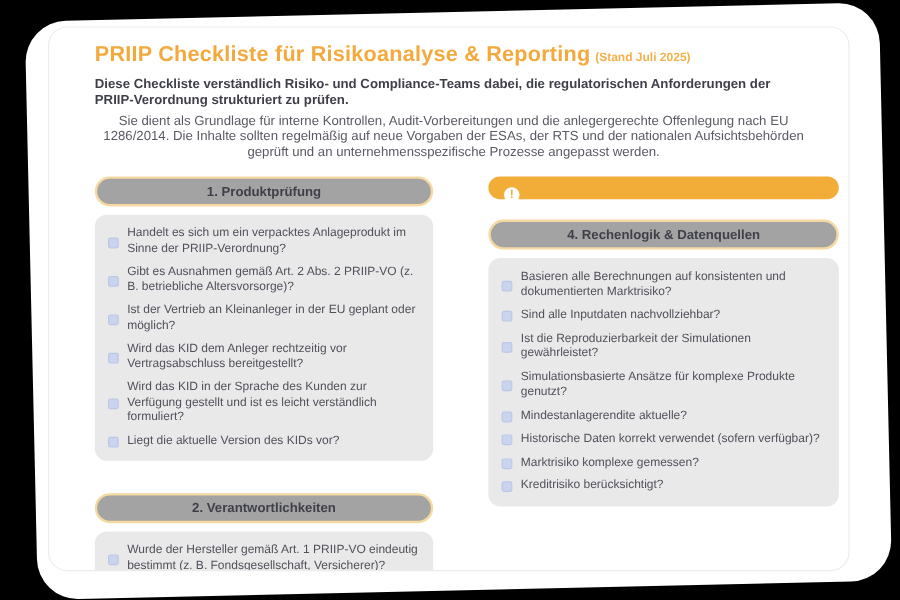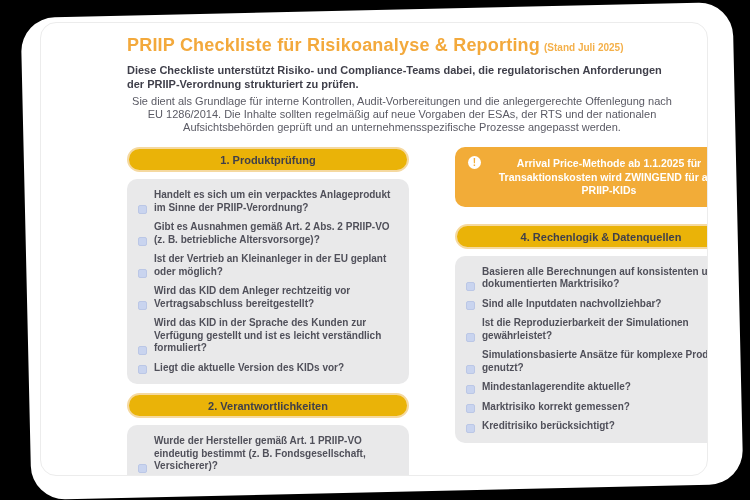--- a/index.html
+++ b/index.html
@@ -13,53 +13,52 @@
   .back-sheet {
     position:absolute; left:26px; top:10px; width:712px; height:482px;
     background:#fff; border-radius:34px;
     transform:rotate(-1.3deg);
   }
   
   .page {
     position:absolute; left:40px; top:22px; width:668px; height:454px;
     background:#fff; border:1px solid #ececec; border-radius:16px;
     overflow:hidden;
-    padding-left:48px;
   }
   .page-inner { padding:12px 30px 0 38px; }
 
   .page-title { font-size:18px; font-weight:bold; color:#F3A93C; letter-spacing:.2px; }
   .title-suffix { font-size:10px; font-weight:bold; color:#F4B04A; margin-left:4px; }
 
   .intro-bold {
     margin-top:8px; font-size:11px; font-weight:bold; color:#3F3F4A;
     line-height:13.5px; max-width:600px;
   }
   .intro-text {
     margin-top:4px; font-size:11px; color:#5A5A64;
     line-height:13px; max-width:612px;text-align:center;
   }
 
   .columns { display:flex; gap:46px; margin-top:13px; }
   .col-left  { width:282px; flex:none; }
   .col-right { width:292px; flex:none; }
 
   .section-header {
-    background:#eab308; border:2px solid #F5D9A0; border-radius:15px;
+    background:#a3a3a3; border:2px solid #F5D9A0; border-radius:15px;
     padding:5px 8px 4px; text-align:center;
     font-size:11px; font-weight:bold; color:#3F3F4A;
   }
-  .mt { margin-top:9px; }
+  .mt { margin-top:27px; }
 
   .check-panel {
     background:#E9E9EA; border-radius:10px;
     padding:10px 12px 10px 11px; margin-top:7px;
     display:flex; flex-direction:column; gap:7px;
   }
-  .check-item { display:flex; gap:7px; align-items:flex-end;font-weight:bold; }
+  .check-item { display:flex; gap:7px; align-items:center; }
   .checkbox {
     flex:none; width:9px; height:9px; margin-top:1px;
     background:#C9D4EF; border:1px solid #BBC7E6; border-radius:2px;
   }
   .check-label { font-size:10px; color:#50505A; line-height:12.5px; }
 
   .callout {
     position:relative; background:#F2AC38; border-radius:10px;
     padding:10px 14px 9px 30px; margin-bottom:17px;
     text-align:center; color:#fff; font-weight:bold; font-size:10.5px;
@@ -77,21 +76,21 @@
 
 <div class="back-sheet"></div>
 
 <div class="page">
   <div class="page-inner">
 
     <div>
       <span class="page-title">PRIIP Checkliste für Risikoanalyse &amp; Reporting</span><span class="title-suffix">(Stand Juli 2025)</span>
     </div>
 
-    <p class="intro-bold">Diese Checkliste unterstützt Risiko- und Compliance-Teams dabei, die regulatorischen Anforderungen der PRIIP-Verordnung strukturiert zu prüfen.</p>
+    <p class="intro-bold">Diese Checkliste verständlich Risiko- und Compliance-Teams dabei, die regulatorischen Anforderungen der PRIIP-Verordnung strukturiert zu prüfen.</p>
     <p class="intro-text">Sie dient als Grundlage für interne Kontrollen, Audit-Vorbereitungen und die anlegergerechte Offenlegung nach EU 1286/2014. Die Inhalte sollten regelmäßig auf neue Vorgaben der ESAs, der RTS und der nationalen Aufsichtsbehörden geprüft und an unternehmensspezifische Prozesse angepasst werden.</p>
 
     <div class="columns">
 
       <div class="col-left">
         <div class="section-header">1. Produktprüfung</div>
         <div class="check-panel">
             <div class="check-item">
               <span class="checkbox"></span>
               <span class="check-label">Handelt es sich um ein verpacktes Anlageprodukt im Sinne der PRIIP-Verordnung?</span>
@@ -127,21 +126,20 @@
             <div class="check-item">
               <span class="checkbox"></span>
               <span class="check-label">Ist geklärt, ob die Bank als Hersteller oder Vertriebspartner agiert?</span>
             </div>
           </div>
       </div>
 
       <div class="col-right">
         <div class="callout">
           <span class="callout-icon">!</span>
-          <span>Arrival Price-Methode ab 1.1.2025 für Transaktionskosten wird ZWINGEND für alle PRIIP-KIDs</span>
         </div>
 
         <div class="section-header">4. Rechenlogik &amp; Datenquellen</div>
         <div class="check-panel">
             <div class="check-item">
               <span class="checkbox"></span>
               <span class="check-label">Basieren alle Berechnungen auf konsistenten und dokumentierten Marktrisiko?</span>
             </div>
             <div class="check-item">
               <span class="checkbox"></span>
@@ -154,21 +152,25 @@
             <div class="check-item">
               <span class="checkbox"></span>
               <span class="check-label">Simulationsbasierte Ansätze für komplexe Produkte genutzt?</span>
             </div>
             <div class="check-item">
               <span class="checkbox"></span>
               <span class="check-label">Mindestanlagerendite aktuelle?</span>
             </div>
             <div class="check-item">
               <span class="checkbox"></span>
-              <span class="check-label">Marktrisiko korrekt gemessen?</span>
+              <span class="check-label">Historische Daten korrekt verwendet (sofern verfügbar)?</span>
+            </div>
+            <div class="check-item">
+              <span class="checkbox"></span>
+              <span class="check-label">Marktrisiko komplexe gemessen?</span>
             </div>
             <div class="check-item">
               <span class="checkbox"></span>
               <span class="check-label">Kreditrisiko berücksichtigt?</span>
             </div>
           </div>
       </div>
 
     </div>
   </div>

